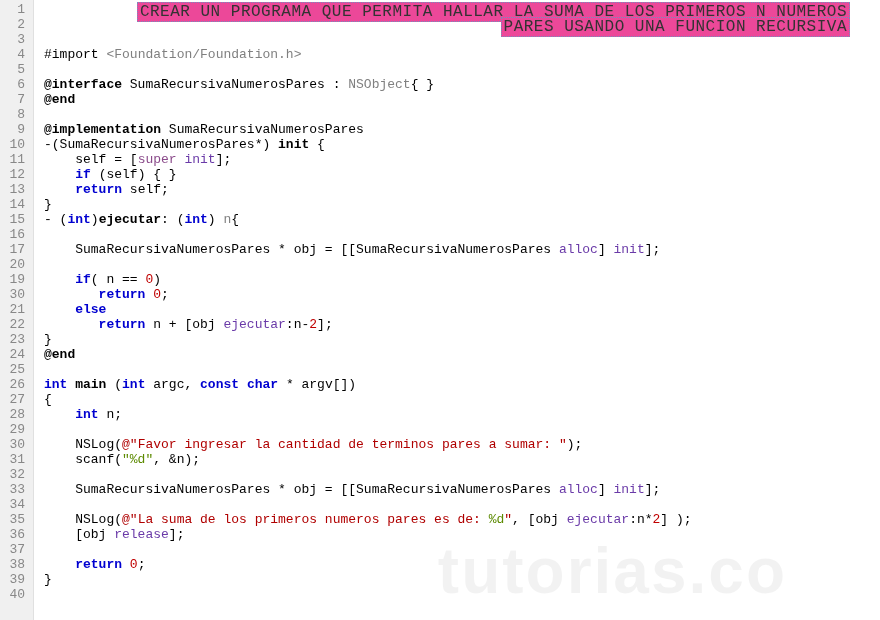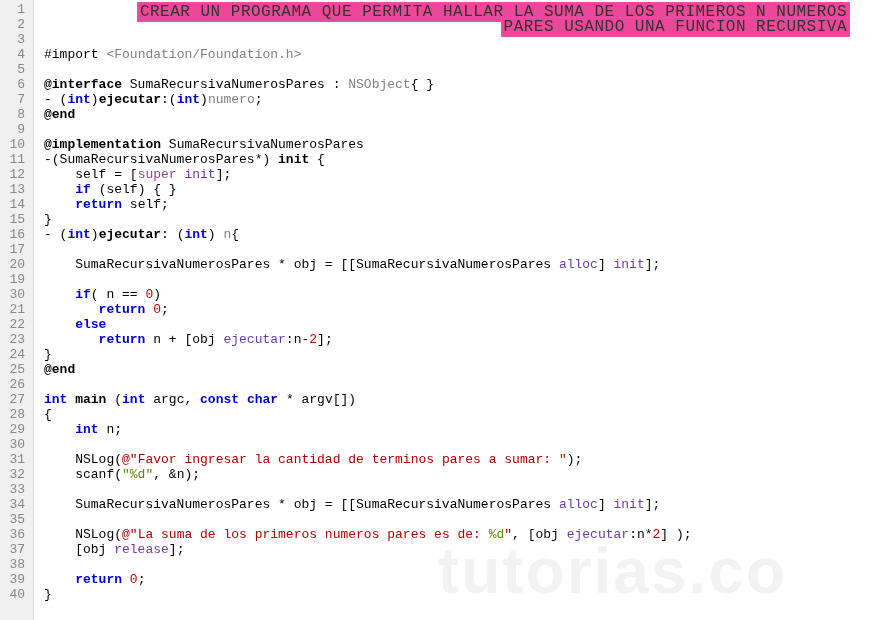--- a/index.html
+++ b/index.html
@@ -136,21 +136,20 @@
     <div class="line"></div>
     <div class="line"></div>
     <div class="line"></div>
 
     <div class="line"><span class="c-pre">#import</span> <span class="c-inc">&lt;Foundation/Foundation.h&gt;</span></div>
 
     <div class="line"></div>
 
     <div class="line"><span class="c-at">@interface</span><span> SumaRecursivaNumerosPares : </span><span class="c-grey">NSObject</span><span>{ }</span></div>
 
-    <div class="line"><span>- (</span><span class="c-kw">int</span><span>)</span><span class="c-func">ejecutar</span><span>:(</span><span class="c-kw">int</span><span>)</span><span class="c-grey">numero</span><span>;</span></div>
 
     <div class="line"><span class="c-at">@end</span></div>
 
     <div class="line"></div>
 
     <div class="line"><span class="c-at">@implementation</span><span> SumaRecursivaNumerosPares</span></div>
 
     <div class="line"><span>-(SumaRecursivaNumerosPares*) </span><span class="c-func">init</span><span> {</span></div>
 
     <div class="line"><span>    self = [</span><span class="c-super">super</span><span> </span><span class="c-msg">init</span><span>];</span></div>

